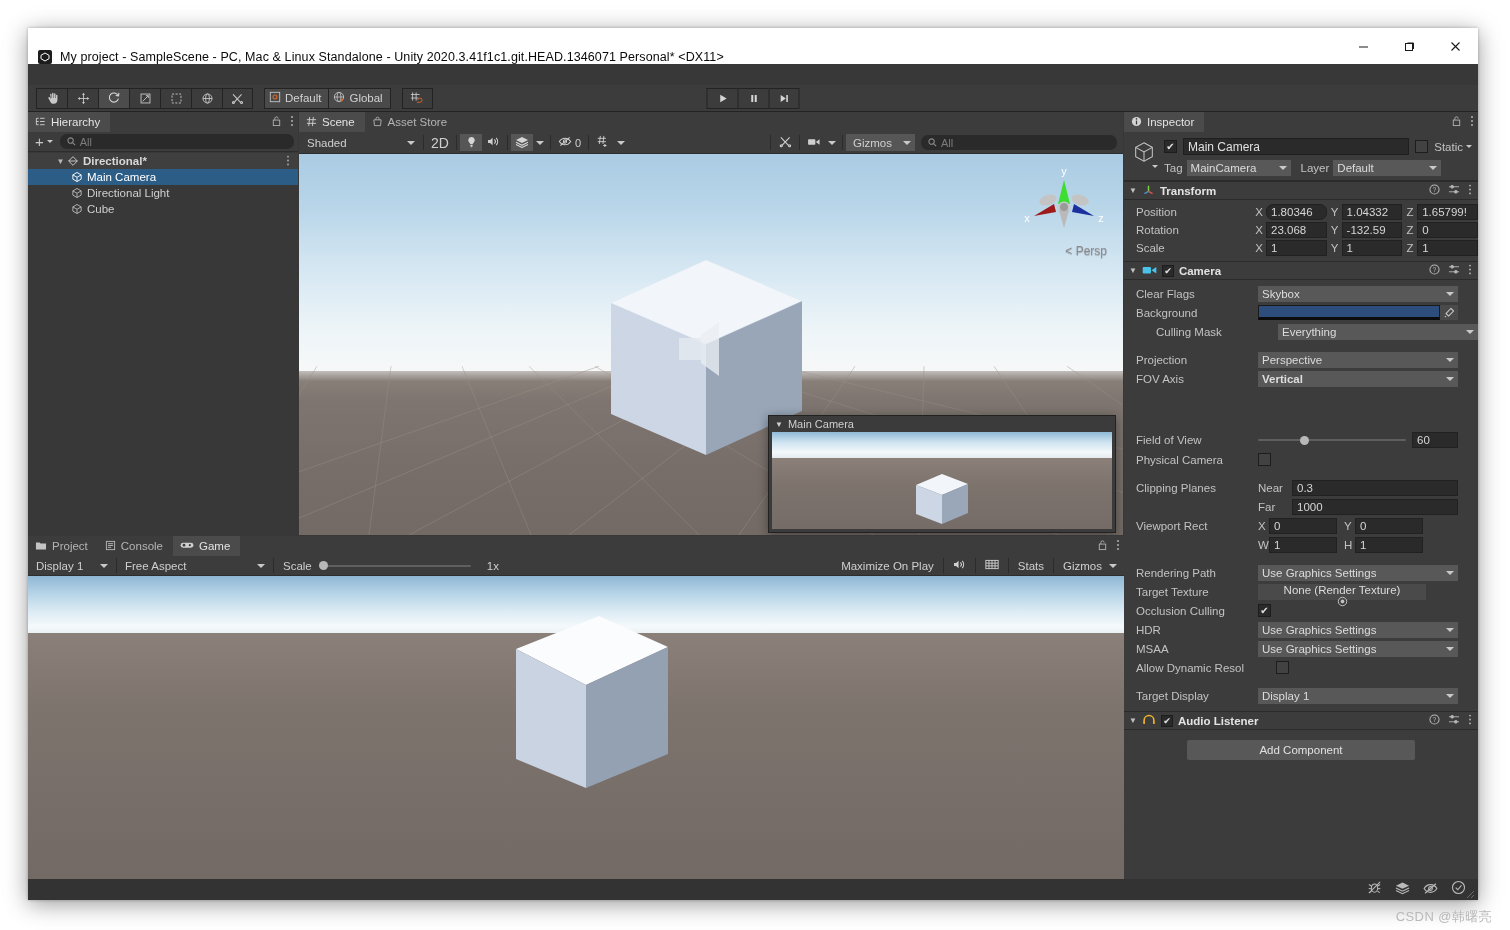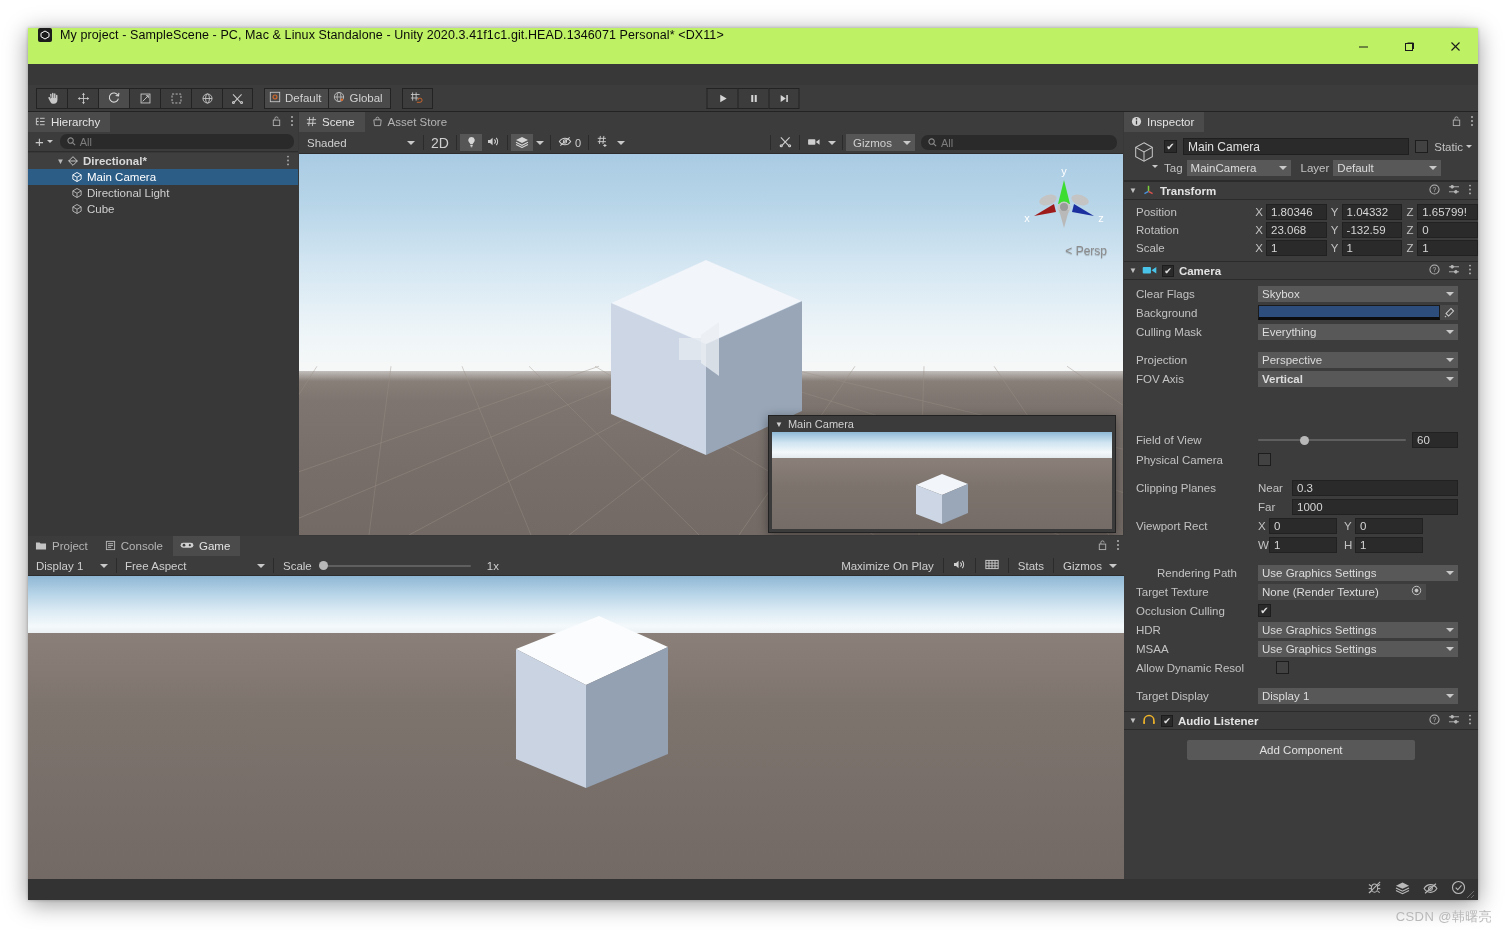--- a/index.html
+++ b/index.html
@@ -18,22 +18,22 @@
   
   .os-window {
     position: absolute;
     left: 28px; top: 28px;
     width: 1450px; height: 872px;
     background: #383838;
     box-shadow: 0 4px 22px rgba(0,0,0,0.40), 0 0 3px rgba(0,0,0,0.25);
   }
   .titlebar {
     position: absolute; left: 0; top: 0; right: 0; height: 36px;
-    background: #bef264;
-    display: flex; align-items: flex-start;
+    background: #ffffff;
+    display: flex; align-items: flex-end;
   }
   .title-ico {
     width: 14px; height: 14px; margin-left: 10px; margin-right: 8px;
     background: #1c1c1c; border-radius: 2px;
     display: flex; align-items: center; justify-content: center;
   }
   .title-ico svg { display: block; }
   .title-text {
     font-size: 12.5px; color: #0a0a0a;
     white-space: nowrap; letter-spacing: 0.1px;
@@ -950,21 +950,21 @@
                     <circle cx="2" cy="5.5" r="0.9"></circle>
                     <circle cx="2" cy="9.4" r="0.9"></circle>
                   </svg></span>
             </span>
           </div>
 
           <div style="padding:3px 0 4px 0;">
             <div class="prow">
               <span class="plabel">Position</span>
               <span class="axis">X</span>
-              <div class="vfield" style="width:62px;">1.80346</div>
+              <div class="vfield" style="width:62px;border-radius:7px;">1.80346</div>
               <span class="axis" style="margin-left:4px;">Y</span>
               <div class="vfield" style="width:62px;">1.04332</div>
               <span class="axis" style="margin-left:4px;">Z</span>
               <div class="vfield" style="width:62px;">1.65799!</div>
             </div>
             <div class="prow">
               <span class="plabel">Rotation</span>
               <span class="axis">X</span>
               <div class="vfield" style="width:62px;">23.068</div>
               <span class="axis" style="margin-left:4px;">Y</span>
@@ -1023,21 +1023,21 @@
             <div class="prow" style="height:19px;">
               <span class="plabel">Background</span>
               <div style="width:182px; height:15px; background:#2d4d7d; border:1px solid #1b1b1b; border-bottom:3px solid #0c0c0c;"></div>
               <div style="width:18px; height:15px; background:#4a4a4a; display:flex; align-items:center; justify-content:center;">
                 <svg width="11" height="11" viewBox="0 0 12 12" fill="none" stroke="#d0d0d0" stroke-width="1.1">
                     <path d="M7.6 1.6 10.4 4.4 5 9.8l-2.8-2.8z"></path>
                     <line x1="2.2" y1="9.8" x2="1" y2="11"></line>
                   </svg>
               </div>
             </div>
-            <div class="prow" style="height:19px;">
+            <div class="prow" style="height:19px;justify-content:flex-end;">
               <span class="plabel">Culling Mask</span>
               <div class="dd" style="width:200px;">
                 <span>Everything</span>
                   <span class="caret"></span>
               </div>
             </div>
 
             <div style="height:9px;"></div>
 
             <div class="prow" style="height:19px;">
@@ -1088,30 +1088,30 @@
             <div class="prow" style="height:19px;">
               <span class="plabel"></span>
               <span class="axis">W</span>
               <div class="vfield" style="width:68px;">1</div>
               <span class="axis" style="margin-left:7px;">H</span>
               <div class="vfield" style="width:68px;">1</div>
             </div>
 
             <div style="height:9px;"></div>
 
-            <div class="prow" style="height:19px;text-align:center;">
+            <div class="prow" style="height:19px;">
               <span class="plabel">Rendering Path</span>
               <div class="dd" style="width:200px;">
                 <span>Use Graphics Settings</span>
                   <span class="caret"></span>
               </div>
             </div>
             <div class="prow" style="height:19px;">
               <span class="plabel">Target Texture</span>
-              <div class="dd" style="width:168px; background:#4a4a4a;">
+              <div class="dd" style="width:168px; background:#4a4a4a;flex-direction:column;">
                 <span>None (Render Texture)</span>
                 <span><svg width="11" height="11" viewBox="0 0 12 12" fill="none" stroke="#c9c9c9" stroke-width="1">
                       <circle cx="6" cy="6" r="4.6"></circle>
                       <circle cx="6" cy="6" r="1.6" fill="#c9c9c9"></circle>
                     </svg></span>
               </div>
             </div>
             <div class="prow" style="height:19px;">
               <span class="plabel">Occlusion Culling</span>
               <div class="chk">✔</div>

